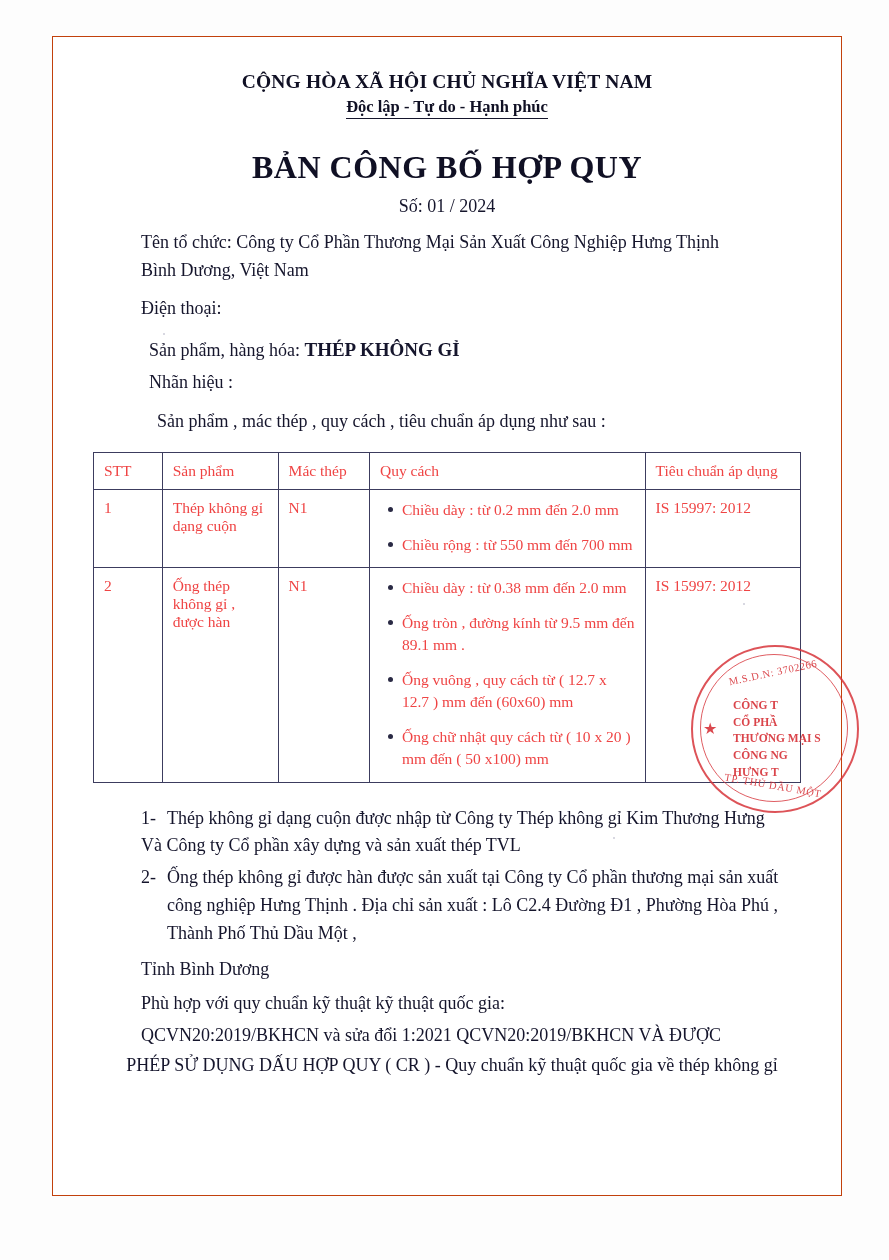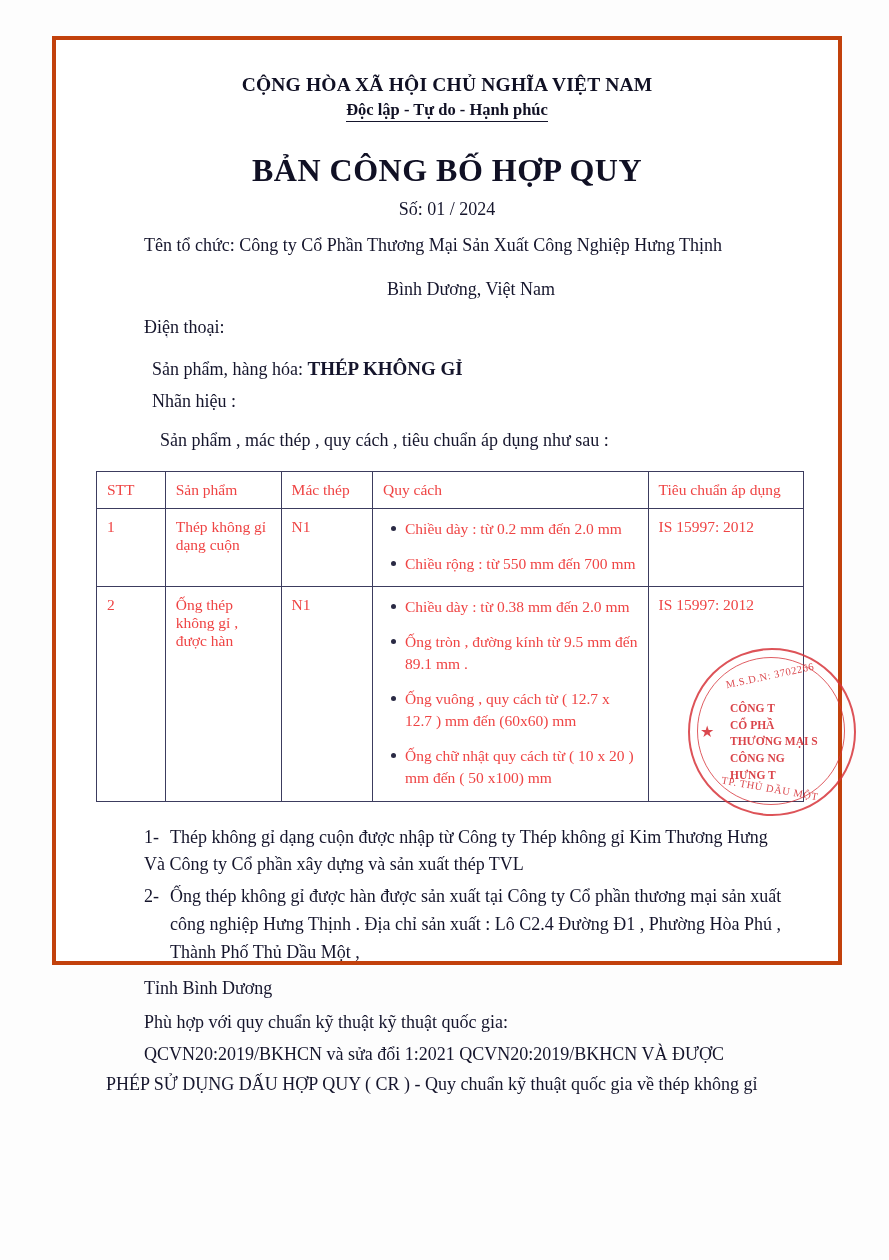--- a/index.html
+++ b/index.html
@@ -21,22 +21,22 @@
     width: 889px;
     height: 1260px;
     background: #fdfdfd;
   }
   
   .doc-frame {
     position: absolute;
     left: 52px;
     top: 36px;
     width: 790px;
-    height: 929px;
-    border: 4px solid #c2410c;
+    height: 1160px;
+    border: 1px solid #c2410c;
     box-sizing: border-box;
     background: #ffffff;
   }
   .content {
     position: absolute;
     left: 0; top: 0;
     width: 100%;
     height: 100%;
     padding: 28px 40px 0 40px;
     box-sizing: border-box;
@@ -133,21 +133,21 @@
   .note-row {
     display: flex;
     padding-left: 48px;
   }
   .note-num { width: 26px; flex: 0 0 26px; }
   .note-body { flex: 1 1 auto; }
   .note-cont { padding-left: 48px; }
   .note-cont2 { padding-left: 74px; }
   .tail { padding-left: 48px; margin-top: 8px; }
   .tail2 { padding-left: 48px; margin-top: 6px; }
-  .tail3 { padding-left: 10px; margin-top: 2px; }
+  .tail3 { padding-left: 10px; margin-top: 2px; text-align: center; }
 
   
   .stamp {
     position: absolute;
     right: -18px;
     top: 608px;
     width: 168px;
     height: 168px;
     pointer-events: none;
   }
@@ -214,21 +214,21 @@
 
       <div class="center">
         <div class="nat-title">CỘNG HÒA XÃ HỘI CHỦ NGHĨA VIỆT NAM</div>
         <div><span class="nat-sub">Độc lập - Tự do - Hạnh phúc</span></div>
       </div>
 
       <div class="center main-title">BẢN CÔNG BỐ HỢP QUY</div>
       <div class="center doc-number">Số: 01 / 2024</div>
 
       <div class="para indent-1">Tên tổ chức: Công ty Cổ Phần Thương Mại Sản Xuất Công Nghiệp Hưng Thịnh</div>
-      <div class="para indent-1" style="margin-top:16px;text-align:center;">Bình Dương, Việt Nam</div>
+      <div class="para indent-1" style="margin-top:0;">Bình Dương, Việt Nam</div>
       <div class="para indent-1" style="margin-top:10px;">Điện thoại:</div>
 
       <div class="para indent-2" style="margin-top:12px;">
         <span>Sản phẩm, hàng hóa:</span>
         <span class="bigb">THÉP KHÔNG GỈ</span>
       </div>
       <div class="para indent-2" style="margin-top:4px;">Nhãn hiệu :</div>
       <div class="para indent-3" style="margin-top:12px;">Sản phẩm , mác thép , quy cách , tiêu chuẩn áp dụng như sau :</div>
 
       <table class="spec">

